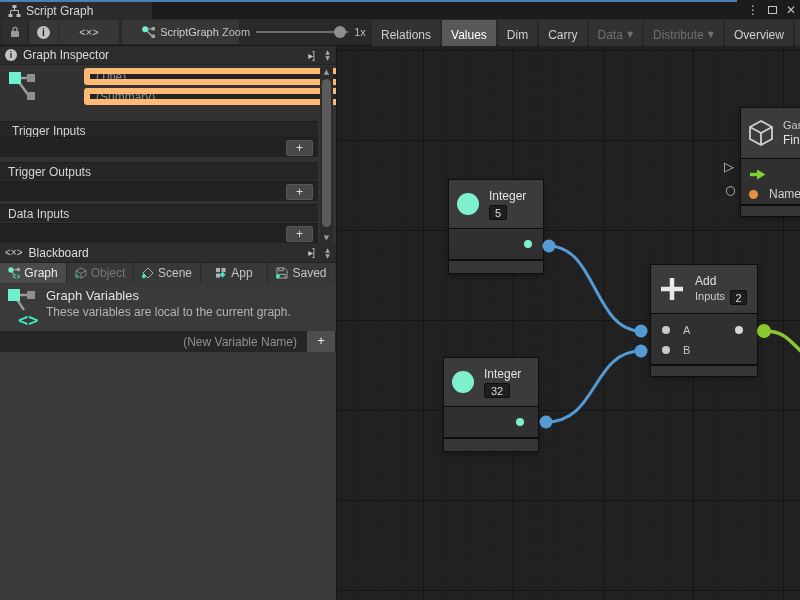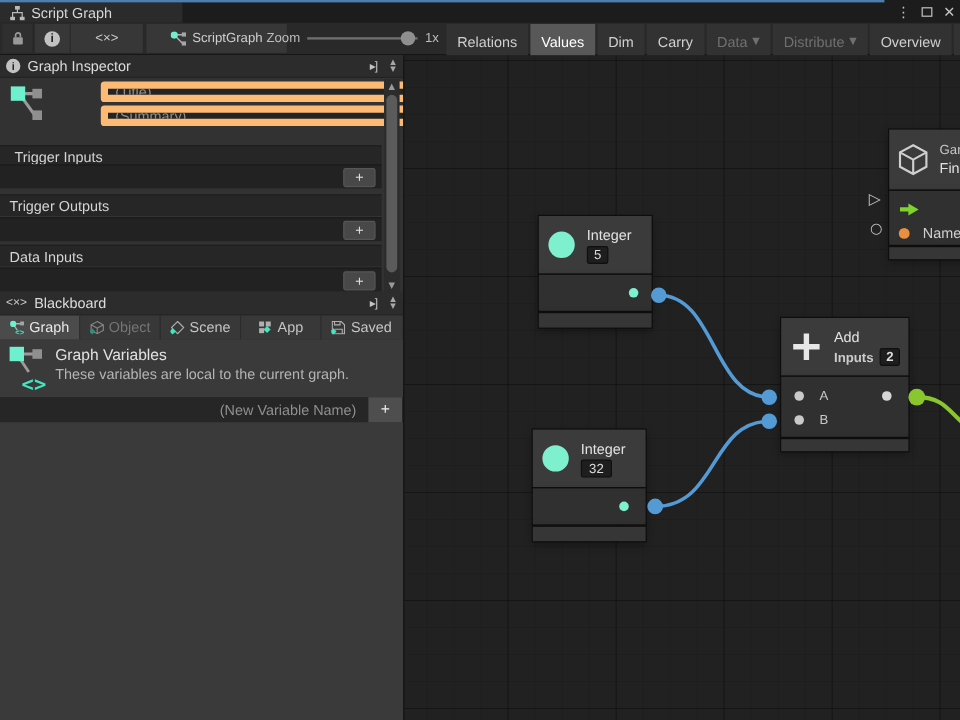--- a/index.html
+++ b/index.html
@@ -331,21 +331,21 @@
       <div class="npart nfoot" style="height:12px;"></div>
     </div>
 
     <div class="node" style="left:314px;top:219px;width:106px;">
       <div class="npart nhead" style="height:48px;padding-left:8px;gap:10px;">
         <svg width="26" height="26" viewBox="0 0 26 26">
           <path d="M13 2v22M2 13h22" stroke="#e8e8e8" stroke-width="4.5"></path>
         </svg>
         <div style="display:flex;flex-direction:column;gap:2px;">
           <span class="ntitle">Add</span>
-          <span style="display:flex;align-items:flex-end;gap:5px;font-weight:bold;">
+          <span style="display:flex;align-items:flex-start;gap:5px;">
             <span style="font-size:11px;color:#cccccc;">Inputs</span>
             <span class="valbox" style="width:17px;height:15px;line-height:14px;">2</span>
           </span>
         </div>
       </div>
       <div class="npart nbody" style="height:50px;padding-top:6px;">
         <div class="prow">
           <span class="gray-dot"></span>
           <span>A</span>
         </div>

